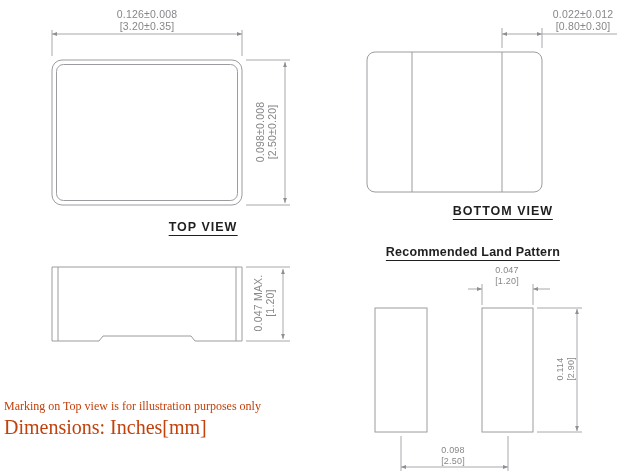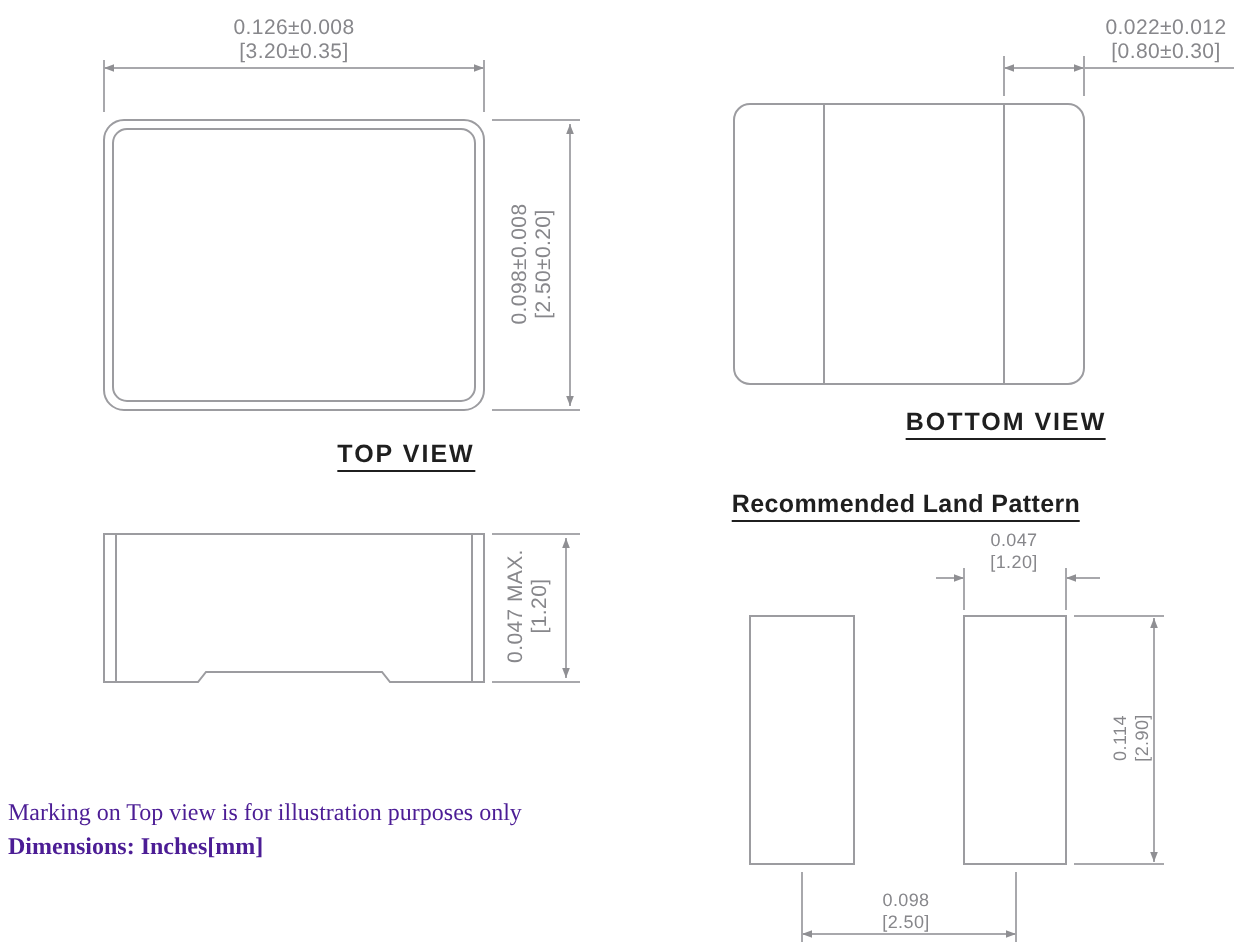--- a/index.html
+++ b/index.html
@@ -40,37 +40,38 @@
   .lp-title{
     position:absolute;
     transform:translateX(-50%);
     font-weight:bold;
     font-size:12.5px;
     letter-spacing:0.2px;
     color:#1f1f1f;
     border-bottom:1.5px solid #1f1f1f;
     padding-bottom:1px;
     white-space:nowrap;
+    margin-left:20px;
   }
   .marking{
     position:absolute;
     transform:translate(-50%,-50%);
     font-size:15px;
     letter-spacing:0.3px;
     color:#747478;
     white-space:nowrap;
   }
   .note{
     position:absolute;
     font-family:"Liberation Serif",serif;
     font-size:12px;
-    color:#4c1d95;
+    color:#c2410c;
     white-space:nowrap;
   }
-  .note.bold{font-size:12px;font-weight:bold;}
+  .note.bold{font-size:20px;font-weight:normal;}
 </style>
 </head>
 <body>
 
 <div class="page">
 
   <svg width="627" height="475" viewBox="0 0 627 475">
     <defs>
       <marker id="arr" viewBox="0 0 10 10" refX="10" refY="5" markerWidth="9" markerHeight="5" orient="auto-start-reverse">
         <path d="M0,1.2 L10,5 L0,8.8 Z" fill="#8f8f93"></path>

